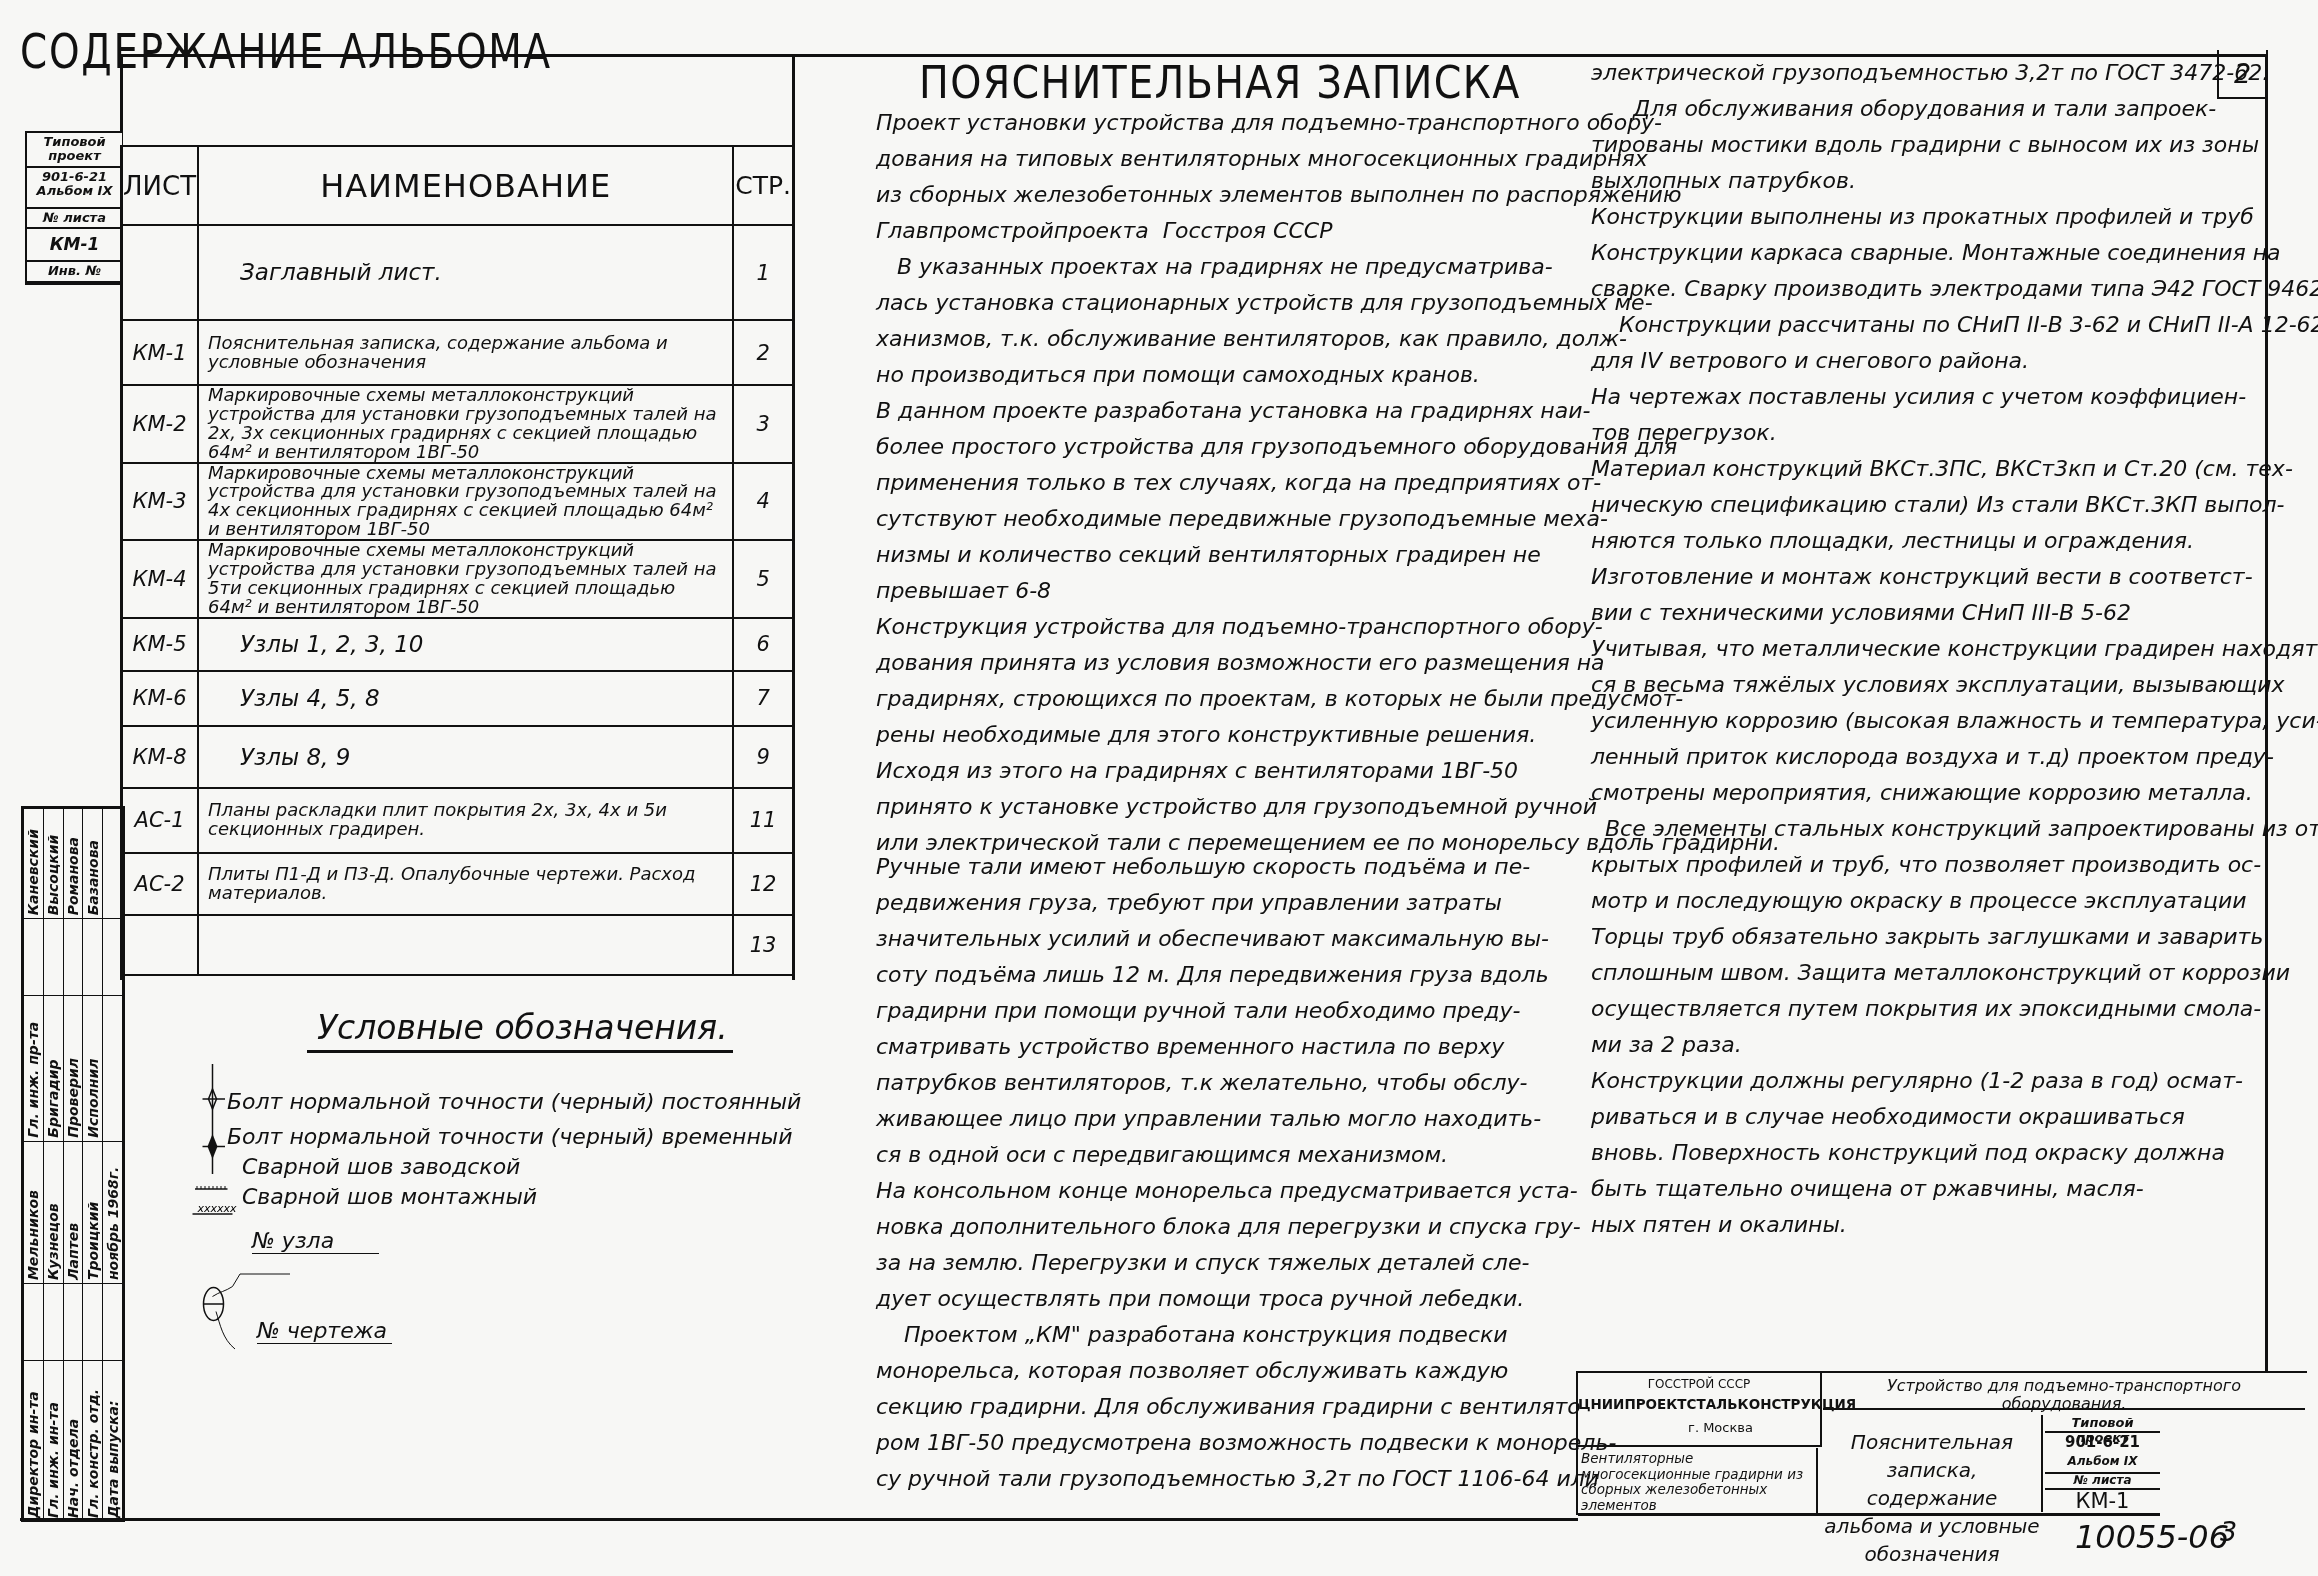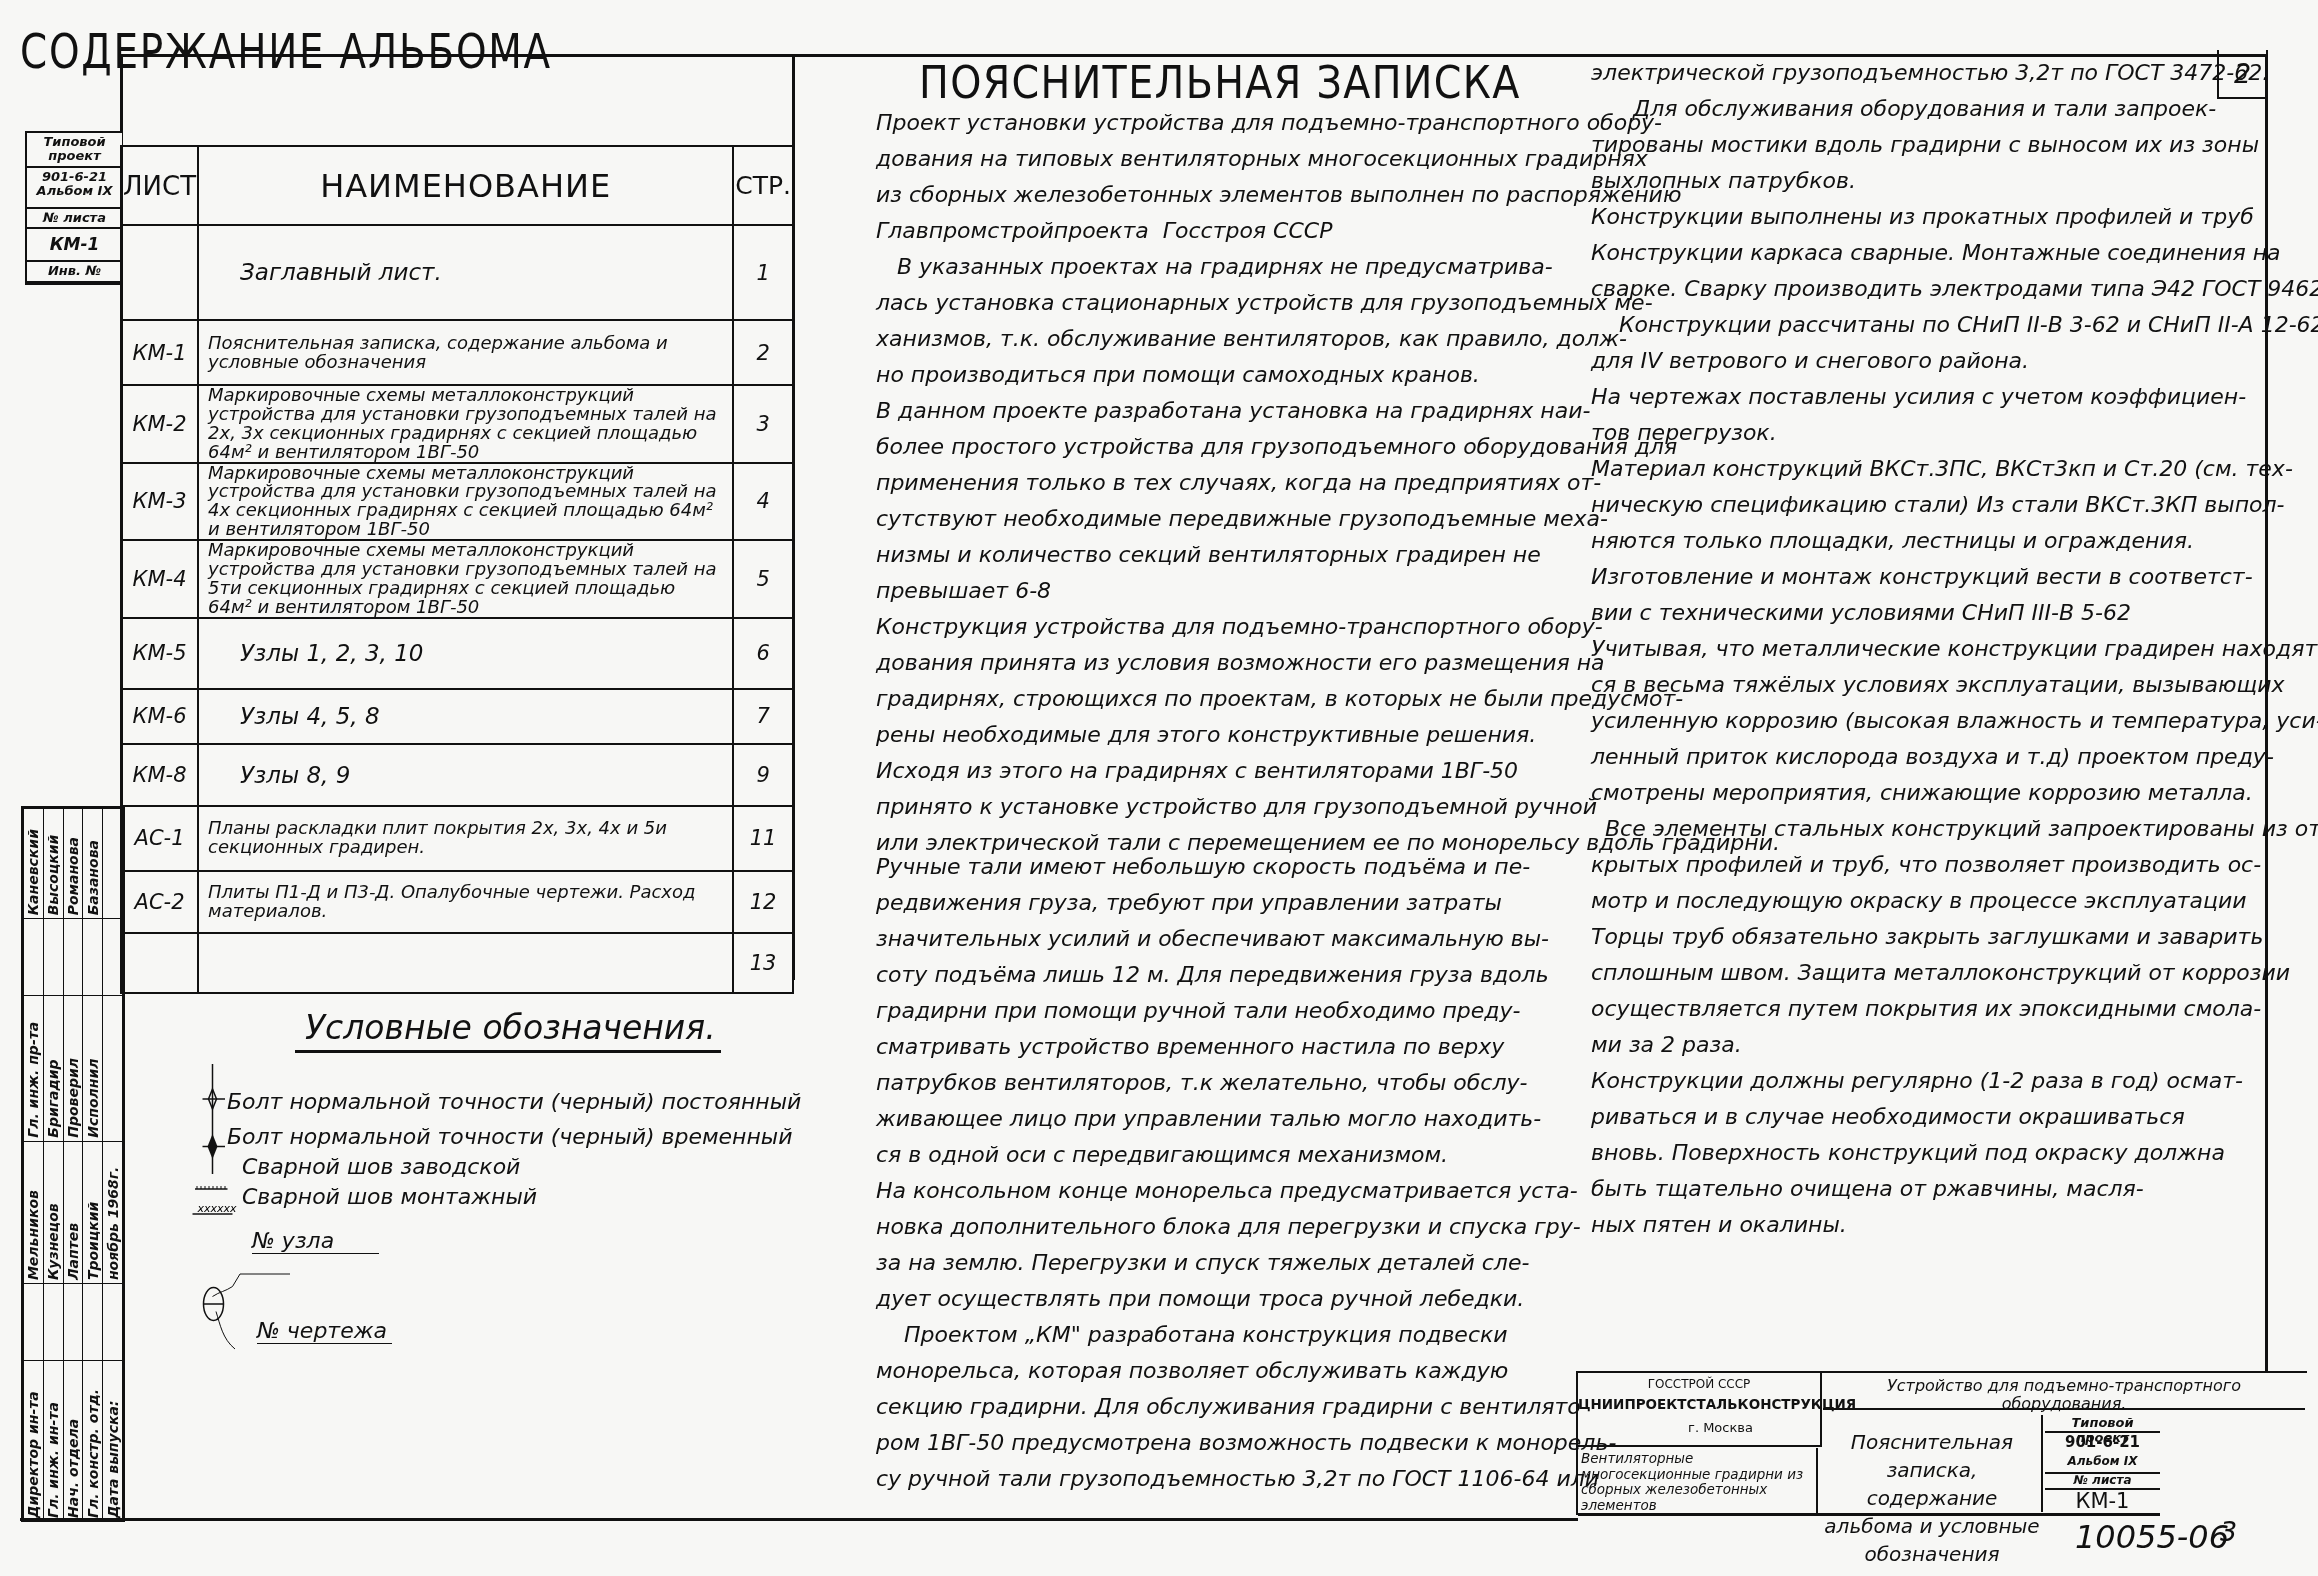--- a/index.html
+++ b/index.html
@@ -17,21 +17,21 @@
   .toc-table th { height:75px; font-weight:normal; }
   .th-sheet { width:65px; font-size:26px; font-family:"DejaVu Sans", sans-serif; }
   .th-name { font-size:32px; letter-spacing:1px; }
   .th-page { width:55px; font-size:25px; }
   .toc-table td.sheet { text-align:center; font-style:italic; font-size:21px; }
   .toc-table td.name { font-style:italic; font-size:18px; padding:0 9px; line-height:1.05; }
   .toc-table td.name.big { font-size:23px; padding-left:41px; }
   .toc-table td.page { text-align:center; font-style:italic; font-size:21px; }
 
   
-  .legend-title { position:absolute; left:295px; top:1008px; font-size:33px; font-style:italic; border-bottom:3px solid #111; padding:0 5px 3px 10px;text-align:center; }
+  .legend-title { position:absolute; left:307px; top:1008px; font-size:33px; font-style:italic; border-bottom:3px solid #111; padding:0 5px 3px 10px;text-align:center; }
   .legend-row { position:absolute; font-size:22px; font-style:italic; white-space:nowrap; }
 
   
   .sig-wrap { position:absolute; left:21px; top:806px; width:100px; height:714px; border:2.5px solid #111; border-bottom:none; }
   .sig-inner { position:absolute; left:0; top:0; width:714px; height:100px; transform-origin:0 0; transform:translate(0px,714px) rotate(-90deg); }
   .sig-table { border-collapse:collapse; width:714px; height:100px; }
   .sig-table td { border:1.5px solid #111; font-style:italic; font-weight:bold; font-size:14px; padding:0 3px; white-space:nowrap; overflow:hidden; }
 
   
   .note-title { position:absolute; left:919px; top:57px; font-size:44px; letter-spacing:1.5px; transform:scaleX(0.9); transform-origin:left; }
@@ -99,21 +99,21 @@
       <tr style="height: 60px;">
         <td class="sheet">КМ-3</td>
         <td class="name">Маркировочные схемы металлоконструкций устройства для установки грузоподъемных талей на 4х секционных градирнях с секцией площадью 64м² и вентилятором 1ВГ-50</td>
         <td class="page">4</td>
       </tr>
       <tr style="height: 55px;">
         <td class="sheet">КМ-4</td>
         <td class="name">Маркировочные схемы металлоконструкций устройства для установки грузоподъемных талей на 5ти секционных градирнях с секцией площадью 64м² и вентилятором 1ВГ-50</td>
         <td class="page">5</td>
       </tr>
-      <tr style="height: 71px;">
+      <tr style="height: 53px;">
         <td class="sheet">КМ-5</td>
         <td class="name big">Узлы  1, 2, 3, 10</td>
         <td class="page">6</td>
       </tr>
       <tr style="height: 55px;">
         <td class="sheet">КМ-6</td>
         <td class="name big">Узлы  4, 5, 8</td>
         <td class="page">7</td>
       </tr>
       <tr style="height: 62px;">

